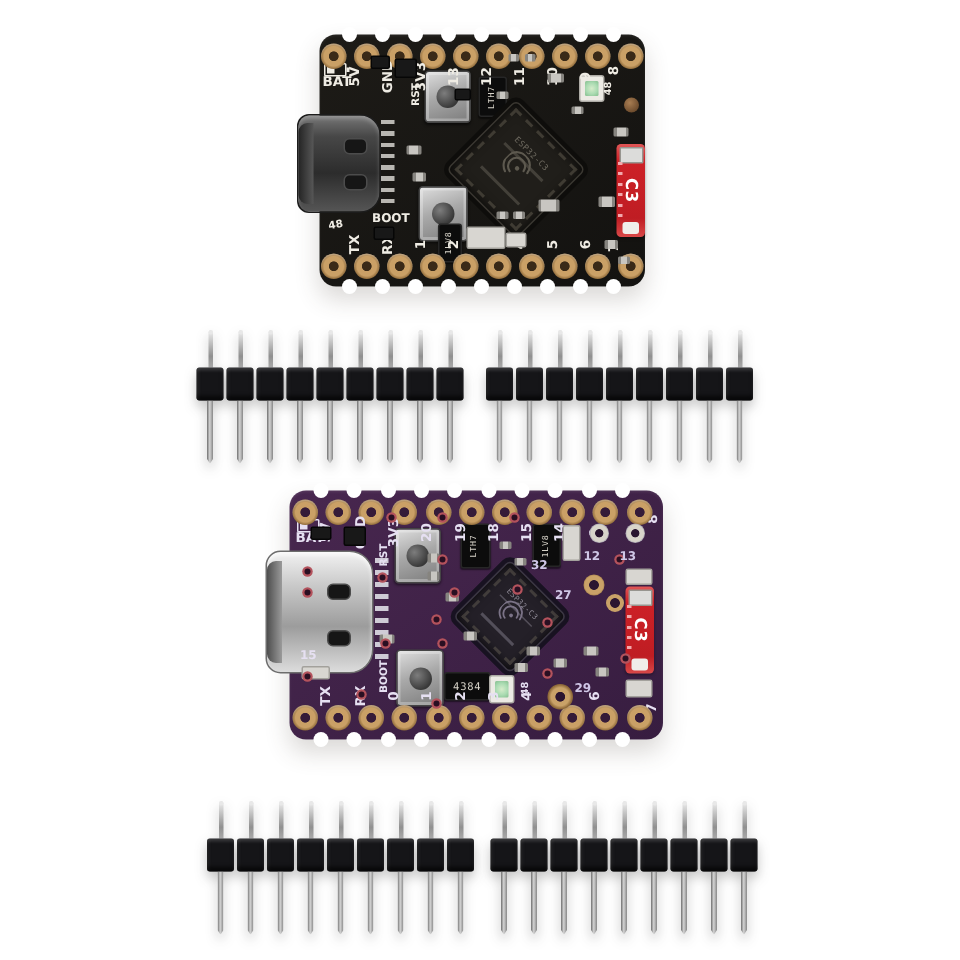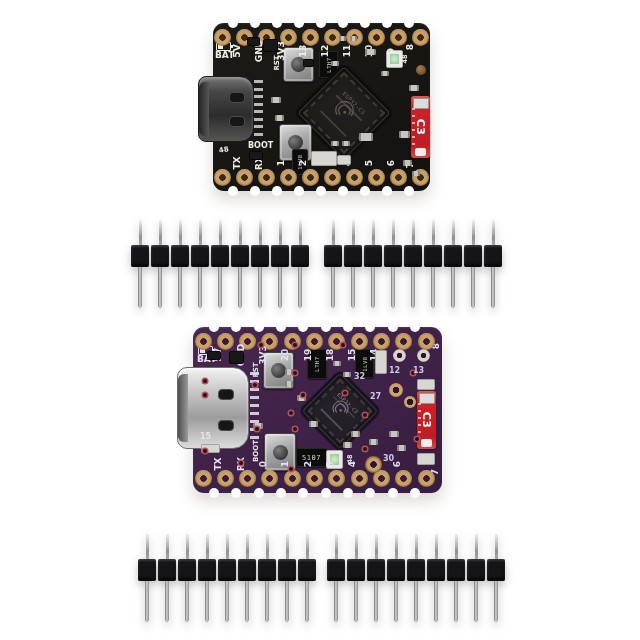--- a/index.html
+++ b/index.html
@@ -291,21 +291,21 @@
           <circle cx="12" cy="12" r="1.7" fill="currentColor"></circle>
         </svg>
       </span>
     </div>
 
     <div class="tact" style="left:71px;top:106px;width:30px;height:36px;"></div>
     <div class="vlabel m" style="left:50px;top:119px;">BOOT</div>
     <div class="hlabel v8" style="left:7px;top:106px;">15</div>
 
     <div class="icchip flat" style="left:103px;top:121px;width:29px;height:17px;">
-      <span>5107</span>
+      <span>4384</span>
     </div>
 
     <div class="led" style="left:133px;top:123px;width:15px;height:17px;"></div>
     <div class="vlabel s" style="left:149px;top:127px;">48</div>
 
     <div class="redpart" style="left:224px;top:64px;width:19px;height:58px;">
       <div class="cap-top"></div>
       <div class="dots"></div>
       <div class="c3">C3</div>
       <div class="cap-bot"></div>
@@ -412,21 +412,21 @@
       <div class="rvia" style="left: 222px; top: 110px; width: 4px; height: 4px;"></div>
       <div class="wvia" style="left: 200px; top: 22px; width: 13px; height: 13px;"></div>
       <div class="wvia" style="left: 224px; top: 22px; width: 13px; height: 13px;"></div>
       <div class="gvia" style="left: 196px; top: 56px; width: 14px; height: 14px;"></div>
       <div class="gvia" style="left: 211px; top: 69px; width: 12px; height: 12px;"></div>
       <div class="gvia" style="left: 172px; top: 129px; width: 17px; height: 17px;"></div>
       <div class="hlabel v8" style="left: 196px; top: 40px; color: rgb(207, 198, 230);">12</div>
       <div class="hlabel v8" style="left: 220px; top: 40px; color: rgb(207, 198, 230);">13</div>
       <div class="hlabel v8" style="left: 161px; top: 46px; color: rgb(207, 198, 230);">32</div>
       <div class="hlabel v8" style="left: 177px; top: 66px; color: rgb(207, 198, 230);">27</div>
-      <div class="hlabel v8" style="left: 190px; top: 128px; color: rgb(207, 198, 230);">30</div>
+      <div class="hlabel v8" style="left: 190px; top: 128px; color: rgb(207, 198, 230);">29</div>
     </section>
 
 <div class="pin-header" style="left: 130px; top: 219px;">
       <div class="hpin-top" style="left: 8.5px;"></div>
       <div class="hbody" style="left: 0.5px;"></div>
       <div class="hpin-bot" style="left: 8px;"></div>
       <div class="hpin-top" style="left: 28.5px;"></div>
       <div class="hbody" style="left: 20.5px;"></div>
       <div class="hpin-bot" style="left: 28px;"></div>
       <div class="hpin-top" style="left: 48.5px;"></div>

